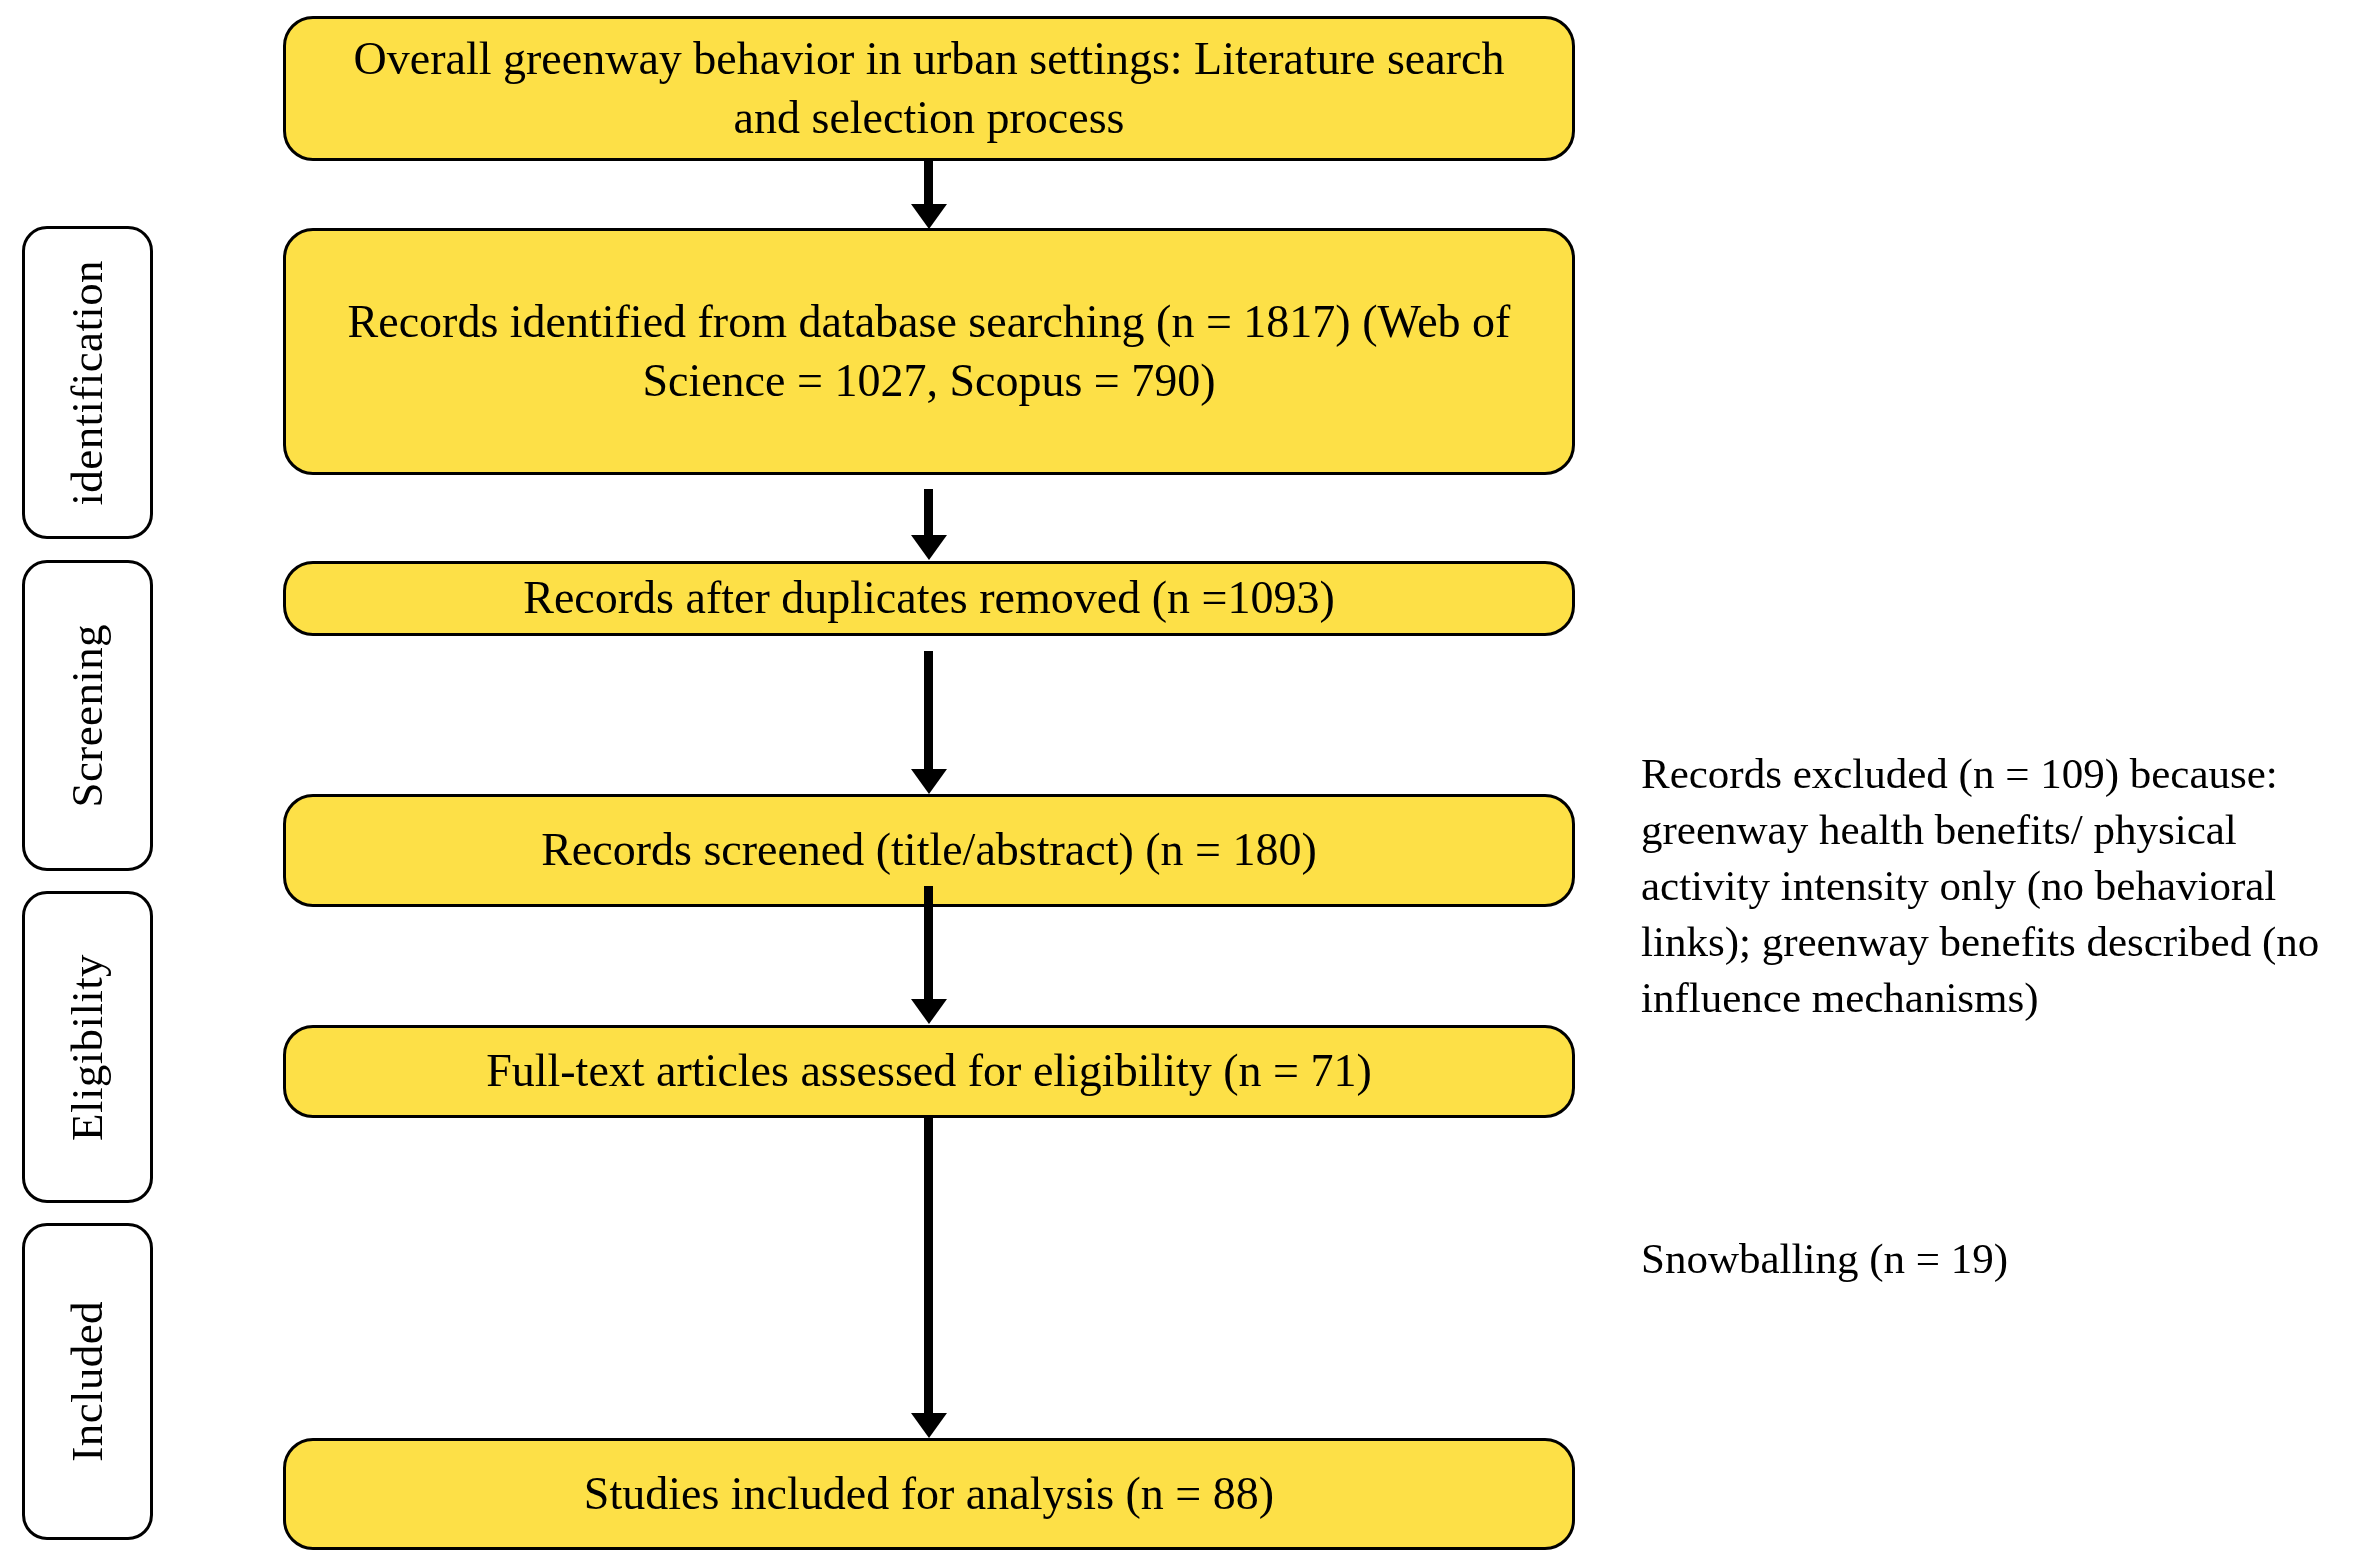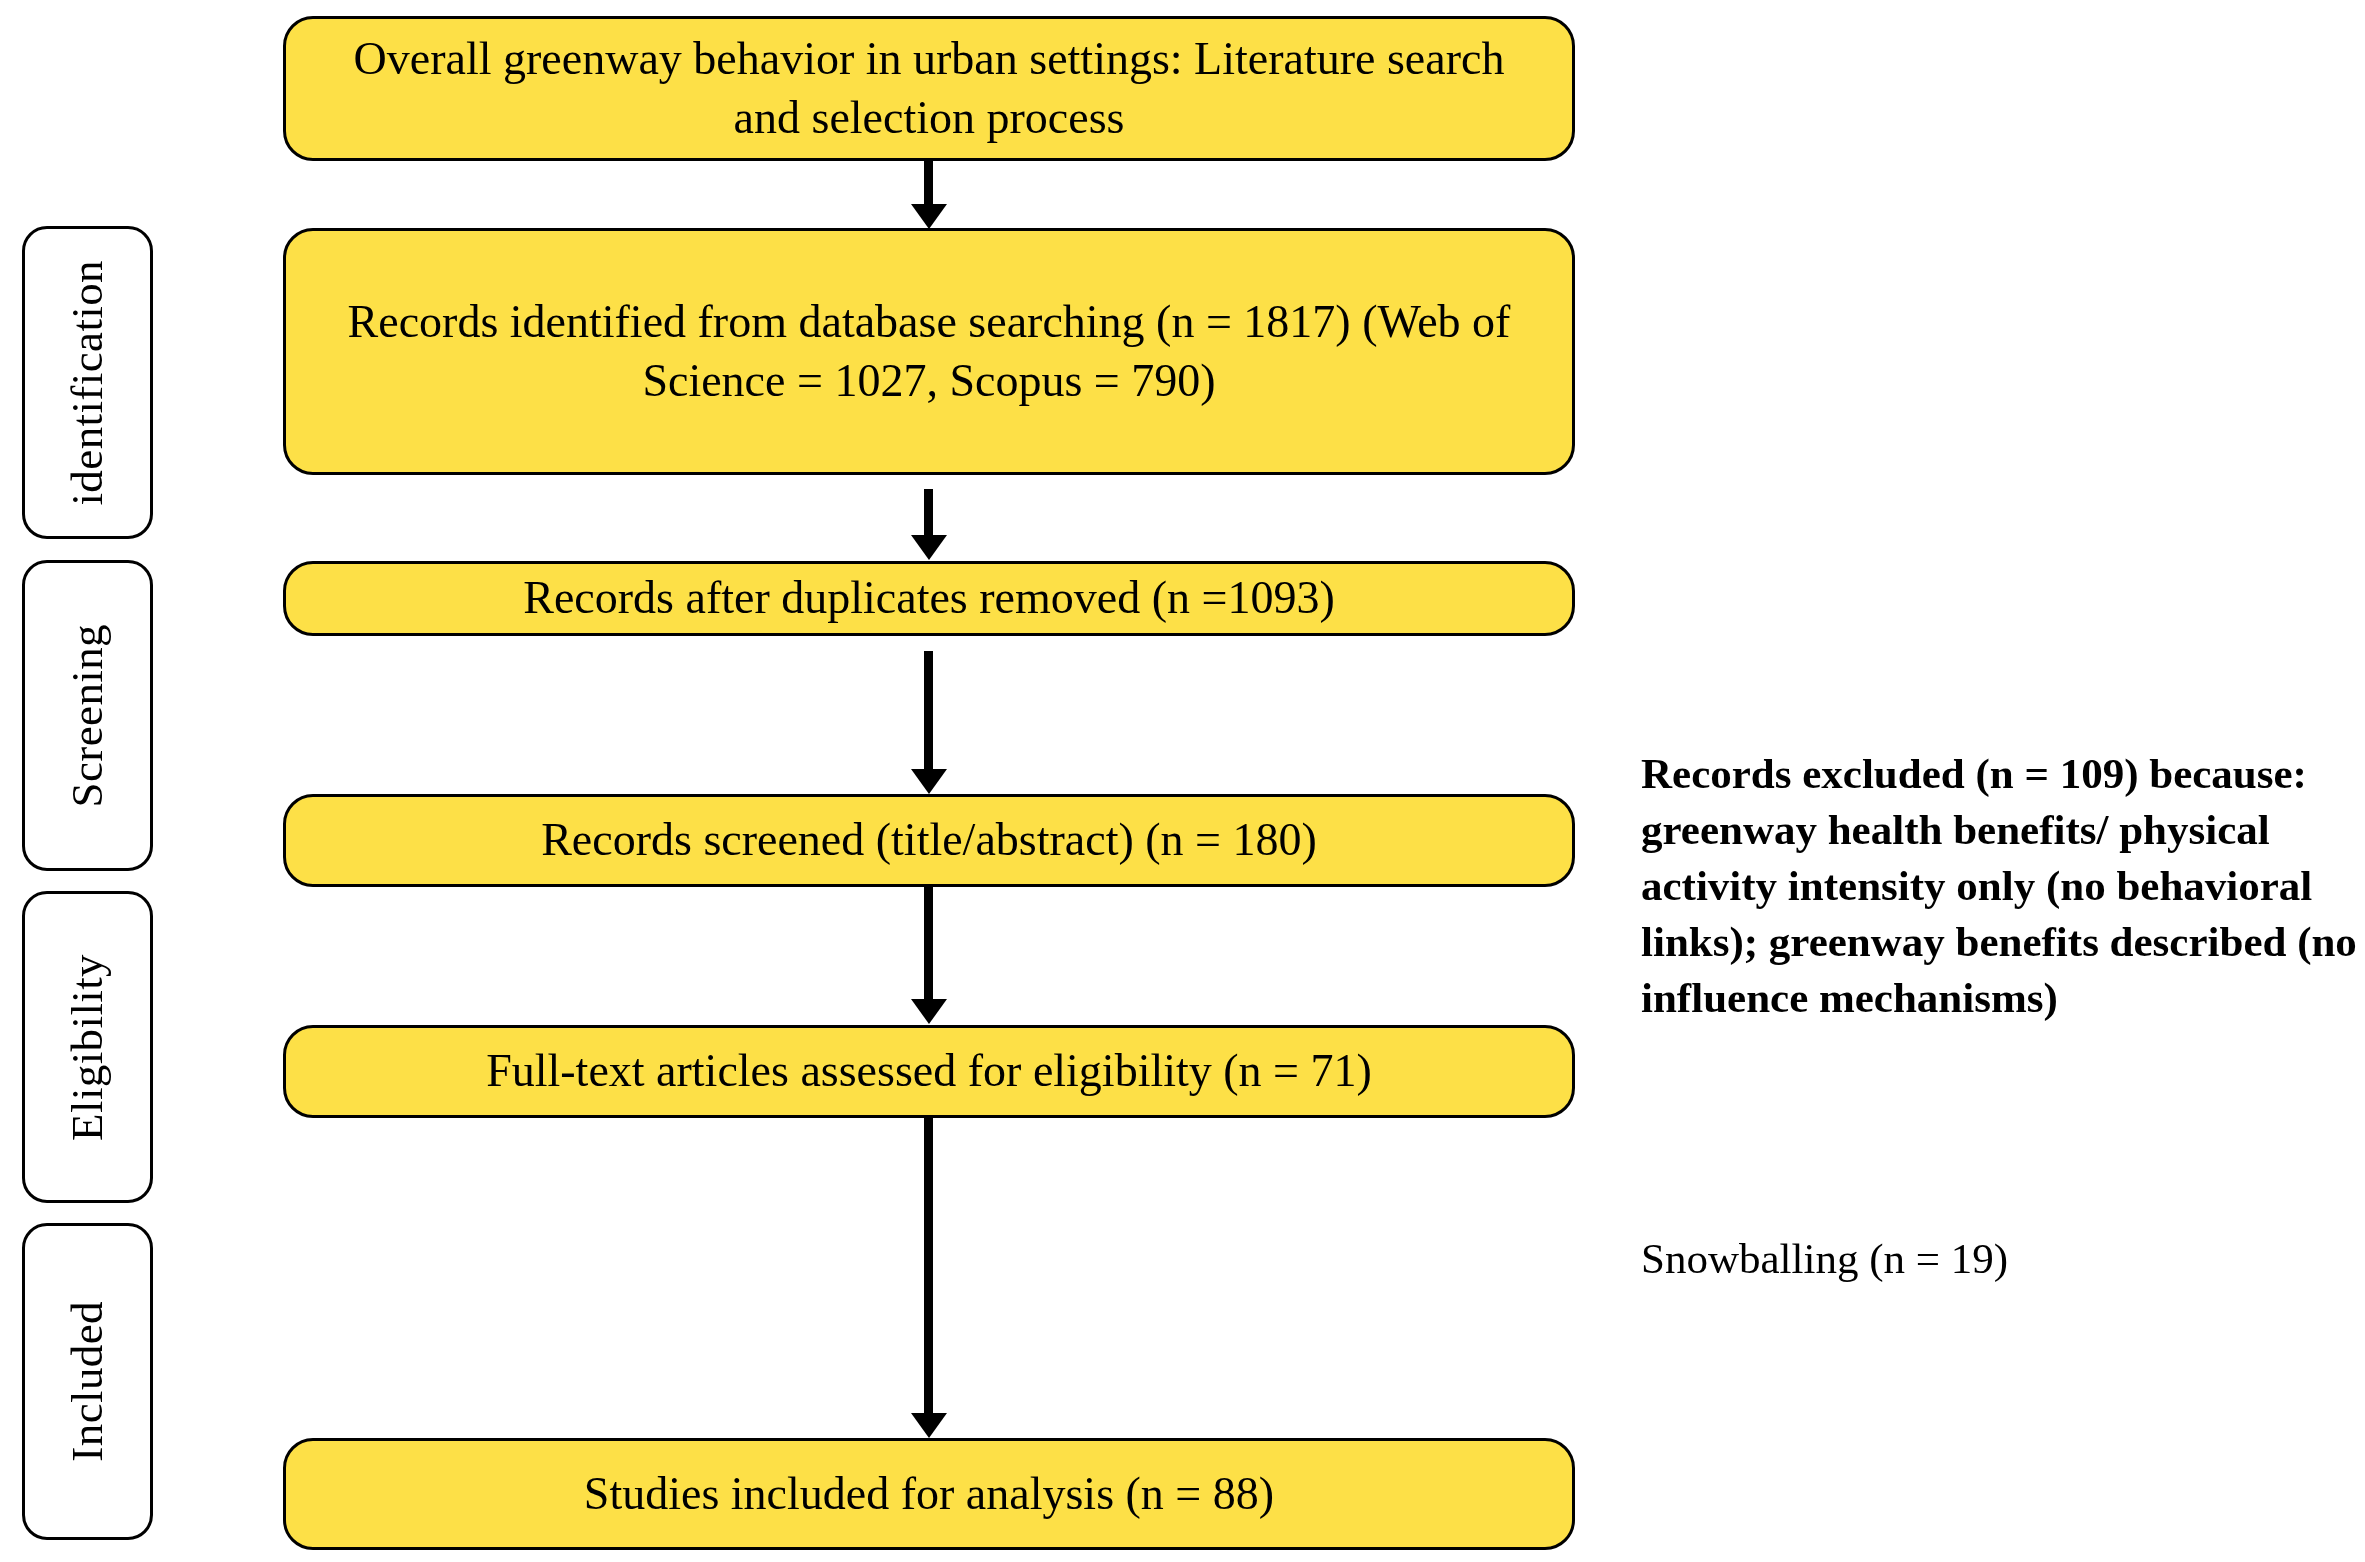--- a/index.html
+++ b/index.html
@@ -63,21 +63,21 @@
     padding: 0 30px;
   }
   .flow-box .btext {
     font-size: 46px;
     line-height: 1.28;
   }
 
   #box-title      { top: 16.4px;   height: 145px; }
   #box-identified { top: 228px;  height: 247px; }
   #box-duplicates { top: 561px;  height: 75px; }
-  #box-screened   { top: 794px; height: 93px; }
+  #box-screened   { top: 794px; height: 113px; }
   #box-fulltext   { top: 1025px; height: 93px; }
   #box-included   { top: 1438px; height: 112px; }
 
   
   .arrow {
     position: absolute;
     left: 924px;
     width: 9px;
     background: #000000;
   }
@@ -103,21 +103,21 @@
   
   .side-note {
     position: absolute;
     left: 1641px;
     width: 716px;
     font-size: 43px;
     line-height: 1.30;
     text-align: left;
     white-space: pre-line;
   }
-  #note-excluded { top: 746px; font-weight: bold; }
+  #note-excluded { top: 746px; }
   #note-snowball { top: 1231px; }
 </style>
 </head>
 <body>
 
 <div id="page">
 
   <div class="stage-label" id="stage-identification">
     <span class="vtext">identification</span>
   </div>

